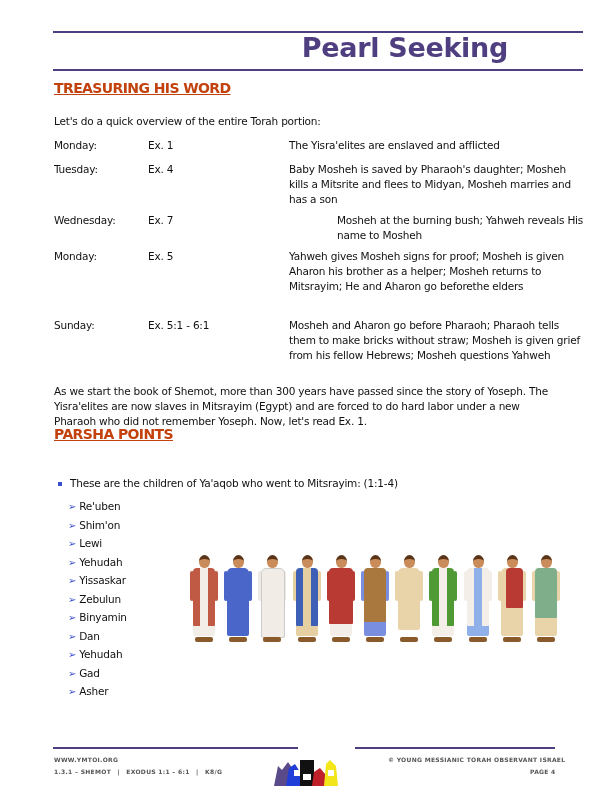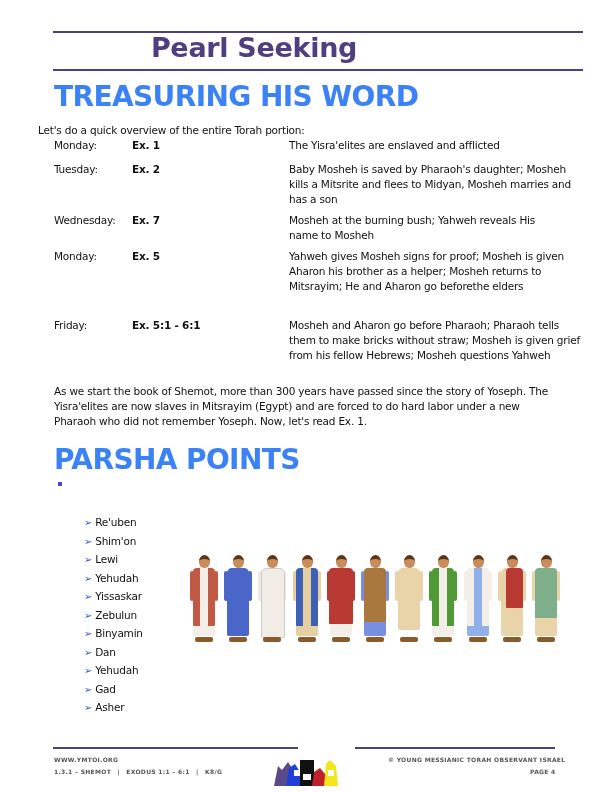--- a/index.html
+++ b/index.html
@@ -2,36 +2,36 @@
 <html><head>
   <meta charset="utf-8">
   <style>
     html, body { margin: 0; padding: 0; background: #ffffff; }
     body {
       width: 612px; height: 792px; position: relative; overflow: hidden;
       font-family: "DejaVu Sans", sans-serif; color: #111;
     }
     .rule { position: absolute; left: 53px; width: 530px; height: 2px; background: #4f3f80; }
     .title {
-      position: absolute; left: 0; width: 508px; top: 32px; text-align: center;
+      position: absolute; left: 0; width: 508px; top: 32px; text-align: right;
       font-family: "DejaVu Sans", sans-serif; font-size: 27px; font-weight: bold;
       color: #4f3f80; letter-spacing: -0.3px;
     }
     .section-head {
       position: absolute; left: 54px; font-family: "DejaVu Sans", sans-serif;
-      font-weight: bold; color: #3b82f6; font-size: 28px; letter-spacing: -0.6px;
+      font-weight: bold; color: #c2410c; font-size: 14px; letter-spacing: -0.6px; text-decoration: underline;
     }
     .text { position: absolute; font-size: 10.5px; line-height: 15px; letter-spacing: -0.2px; }
     .row { position: absolute; left: 54px; width: 530px; font-size: 10.5px; line-height: 15px; letter-spacing: -0.2px; }
     .row .day { position: absolute; left: 0; }
-    .row .ref { position: absolute; left: 78px; font-weight: bold; }
+    .row .ref { position: absolute; left: 94px; }
     .row .desc { position: absolute; left: 235px; width: 300px; }
     .bullet-line { position: absolute; left: 58px; top: 476px; font-size: 10.5px; line-height: 15px; letter-spacing: -0.2px; }
     .bullet-sq { display: inline-block; width: 4px; height: 4px; background: #3a4fd0; margin-right: 8px; vertical-align: middle; }
-    .tribe-list { position: absolute; left: 68px; top: 499px; list-style: none; margin: 16px; padding: 0; }
+    .tribe-list { position: absolute; left: 68px; top: 499px; list-style: none; margin: 0; padding: 0; }
     .tribe-list li { height: 18.5px; font-size: 10.5px; line-height: 15px; letter-spacing: -0.2px; white-space: nowrap; }
     .arrow { color: #3a4fd0; font-size: 10px; margin-right: 3px; }
     .figures { position: absolute; left: 190px; top: 555px; width: 370px; height: 100px; display: flex; justify-content: space-between; }
     .fig { width: 28px; height: 100px; position: relative; }
     .fig .head { position: absolute; left: 9px; top: 0; width: 11px; height: 13px; border-radius: 50% 50% 45% 45%; background: #c98c5a; border-top: 4px solid #5a3418; box-sizing: border-box; }
     .fig .robe { position: absolute; left: 3px; top: 13px; width: 22px; height: 68px; border-radius: 5px 5px 2px 2px; }
     .fig .over { position: absolute; top: 13px; height: 58px; border-radius: 4px 4px 1px 1px; }
     .fig .arm-l, .fig .arm-r { position: absolute; top: 16px; width: 4px; height: 30px; border-radius: 2px; }
     .fig .arm-l { left: 0; } .fig .arm-r { right: 0; }
     .fig .feet { position: absolute; left: 5px; top: 82px; width: 18px; height: 5px; background: #8a5a2a; border-radius: 2px; }
@@ -41,54 +41,54 @@
     .logo { position: absolute; left: 270px; top: 752px; width: 80px; height: 36px; }
   </style>
 </head>
 <body>
 
 <div class="rule" style="top:31px;"></div>
 <div class="title">Pearl Seeking</div>
 <div class="rule" style="top:69px;"></div>
 
 <div class="section-head" style="top:80px;">TREASURING HIS WORD</div>
-<div class="text" style="left:38px; top:114px;margin-top:9px;">Let's do a quick overview of the entire Torah portion:</div>
+<div class="text" style="left:54px; top:114px;">Let's do a quick overview of the entire Torah portion:</div>
 
 <div class="row" style="top:138px;">
   <span class="day">Monday:</span>
   <span class="ref">Ex. 1</span>
   <span class="desc">The Yisra'elites are enslaved and afflicted</span>
 </div>
 <div class="row" style="top:162px;">
   <span class="day">Tuesday:</span>
-  <span class="ref">Ex. 2</span>
+  <span class="ref">Ex. 4</span>
   <span class="desc" style="width:290px;">Baby Mosheh is saved by Pharaoh's daughter; Mosheh kills a Mitsrite and flees to Midyan, Mosheh marries and has a son</span>
 </div>
 <div class="row" style="top:213px;">
   <span class="day">Wednesday:</span>
   <span class="ref">Ex. 7</span>
-  <span class="desc" style="width:270px;">Mosheh at the burning bush; Yahweh reveals His name to Mosheh</span>
+  <span class="desc" style="width:270px;margin-left:48px;">Mosheh at the burning bush; Yahweh reveals His name to Mosheh</span>
 </div>
 <div class="row" style="top:249px;">
   <span class="day">Monday:</span>
   <span class="ref">Ex. 5</span>
   <span class="desc" style="width:290px;">Yahweh gives Mosheh signs for proof; Mosheh is given Aharon his brother as a helper; Mosheh returns to Mitsrayim; He and Aharon go beforethe elders</span>
 </div>
 <div class="row" style="top:318px;">
-  <span class="day">Friday:</span>
+  <span class="day">Sunday:</span>
   <span class="ref">Ex. 5:1 - 6:1</span>
   <span class="desc" style="width:295px;">Mosheh and Aharon go before Pharaoh; Pharaoh tells them to make bricks without straw; Mosheh is given grief from his fellow Hebrews; Mosheh questions Yahweh</span>
 </div>
 
 <div class="text" style="left:54px; top:384px; width:510px;">As we start the book of Shemot, more than 300 years have passed since the story of Yoseph. The Yisra'elites are now slaves in Mitsrayim (Egypt) and are forced to do hard labor under a new Pharaoh who did not remember Yoseph. Now, let's read Ex. 1.</div>
 
-<div class="section-head" style="top:443px;">PARSHA POINTS</div>
+<div class="section-head" style="top:426px;">PARSHA POINTS</div>
 
 <div class="bullet-line">
-  <span class="bullet-sq"></span>
+  <span class="bullet-sq"></span><span>These are the children of Ya'aqob who went to Mitsrayim: (1:1-4)</span>
 </div>
 
 <ul class="tribe-list">
   <li><span class="arrow">➢</span><span>Re'uben</span></li>
   <li><span class="arrow">➢</span><span>Shim'on</span></li>
   <li><span class="arrow">➢</span><span>Lewi</span></li>
   <li><span class="arrow">➢</span><span>Yehudah</span></li>
   <li><span class="arrow">➢</span><span>Yissaskar</span></li>
   <li><span class="arrow">➢</span><span>Zebulun</span></li>
   <li><span class="arrow">➢</span><span>Binyamin</span></li>

